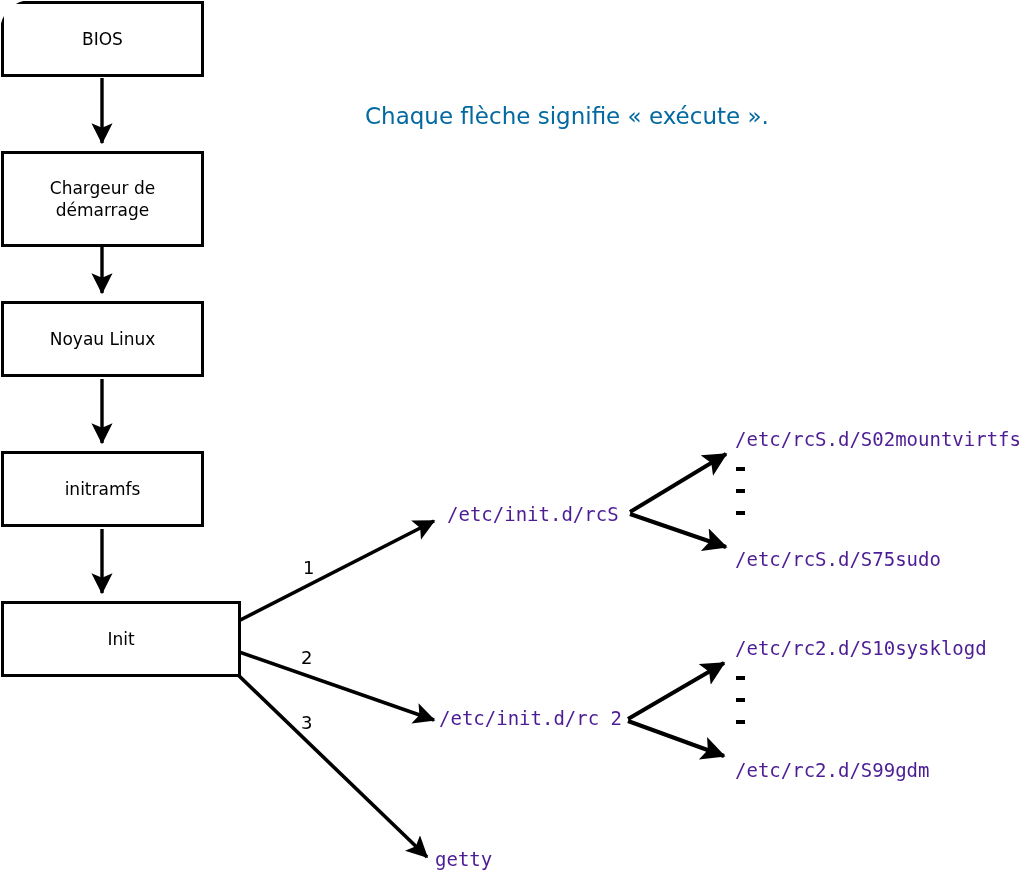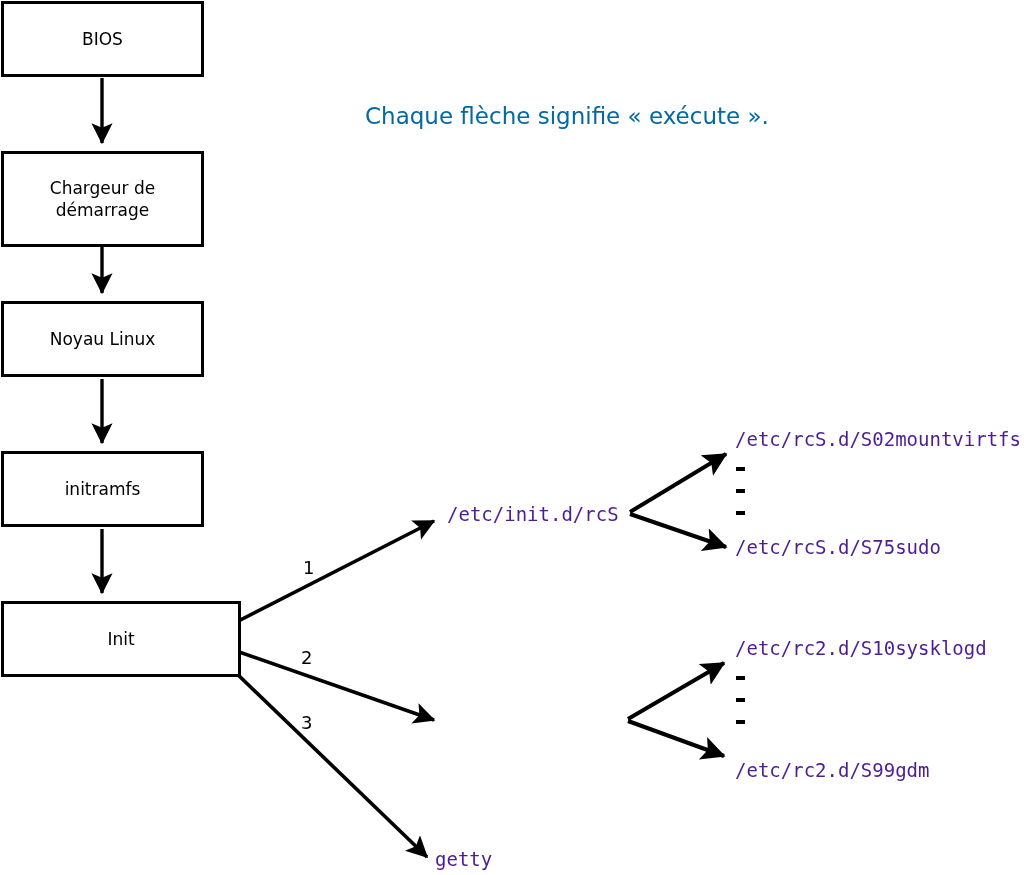--- a/index.html
+++ b/index.html
@@ -7,20 +7,21 @@
     padding: 0;
     background: #ffffff;
   }
   #canvas {
     position: relative;
     width: 1024px;
     height: 875px;
     background: #ffffff;
     overflow: hidden;
     font-family: "Liberation Sans", sans-serif;
+    border-radius: 31px;
   }
   #svg-layer {
     position: absolute;
     left: 0;
     top: 0;
     width: 1024px;
     height: 875px;
   }
   .node-box {
     position: absolute;
@@ -146,29 +147,30 @@
     <span>Init</span>
   </div>
 
   <div class="note-text" style="left:365px; top:103px;">Chaque flèche signifie « exécute ».</div>
 
   <div class="edge-number" style="left:303px; top:557px;">1</div>
   <div class="edge-number" style="left:301px; top:647px;">2</div>
   <div class="edge-number" style="left:301px; top:712px;">3</div>
 
   <div class="mono-label" style="left:447px; top:503px;">/etc/init.d/rcS</div>
+  <div class="mono-label" style="left:439px; top:707px;">/etc/init.d/rc 2</div>
   <div class="mono-label" style="left:435px; top:848px;">getty</div>
 
   <div class="mono-label" style="left:735px; top:428px;">/etc/rcS.d/S02mountvirtfs</div>
   <div class="vdots" style="left:736px; top:467px;">
     <i></i>
       <i></i>
       <i></i>
   </div>
-  <div class="mono-label" style="left:735px; top:536px;">/etc/rcS.d/S75sudo</div>
+  <div class="mono-label" style="left:735px; top:548px;">/etc/rcS.d/S75sudo</div>
 
   <div class="mono-label" style="left:735px; top:637px;text-align:right;">/etc/rc2.d/S10sysklogd</div>
   <div class="vdots" style="left:736px; top:676px;">
     <i></i>
       <i></i>
       <i></i>
   </div>
   <div class="mono-label" style="left:735px; top:743px;margin-top:16px;">/etc/rc2.d/S99gdm</div>
 
 </div>

